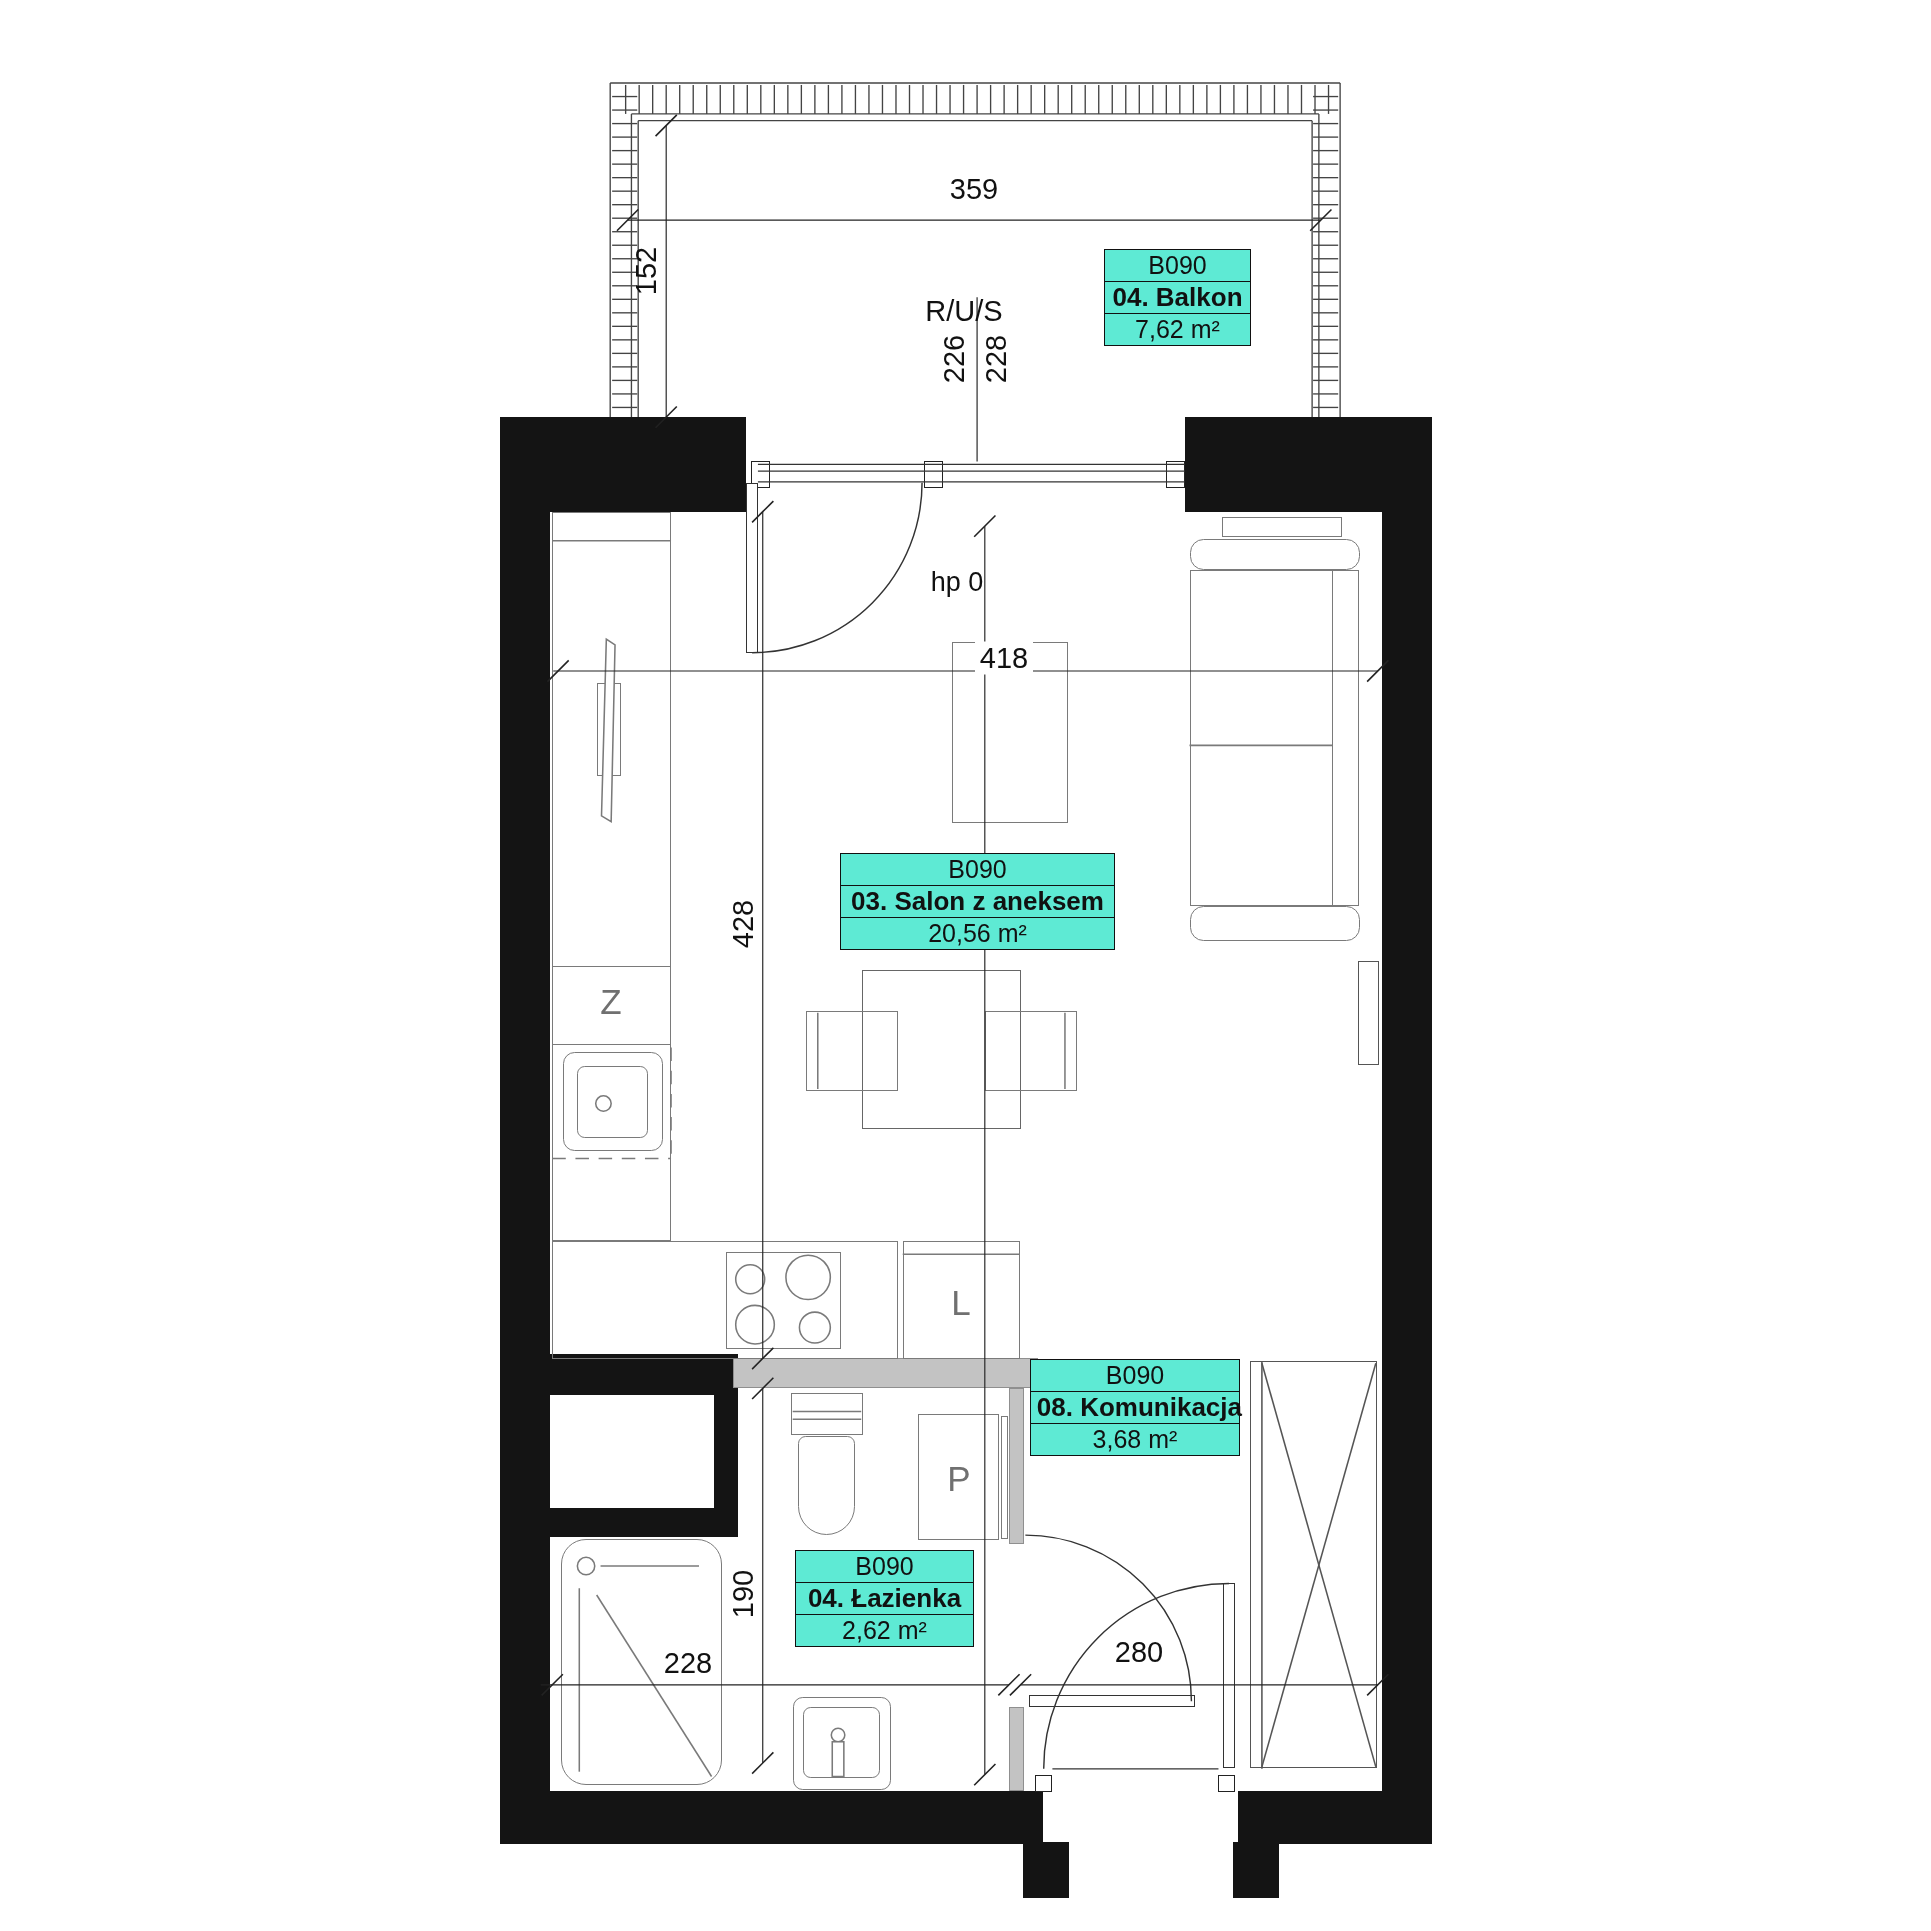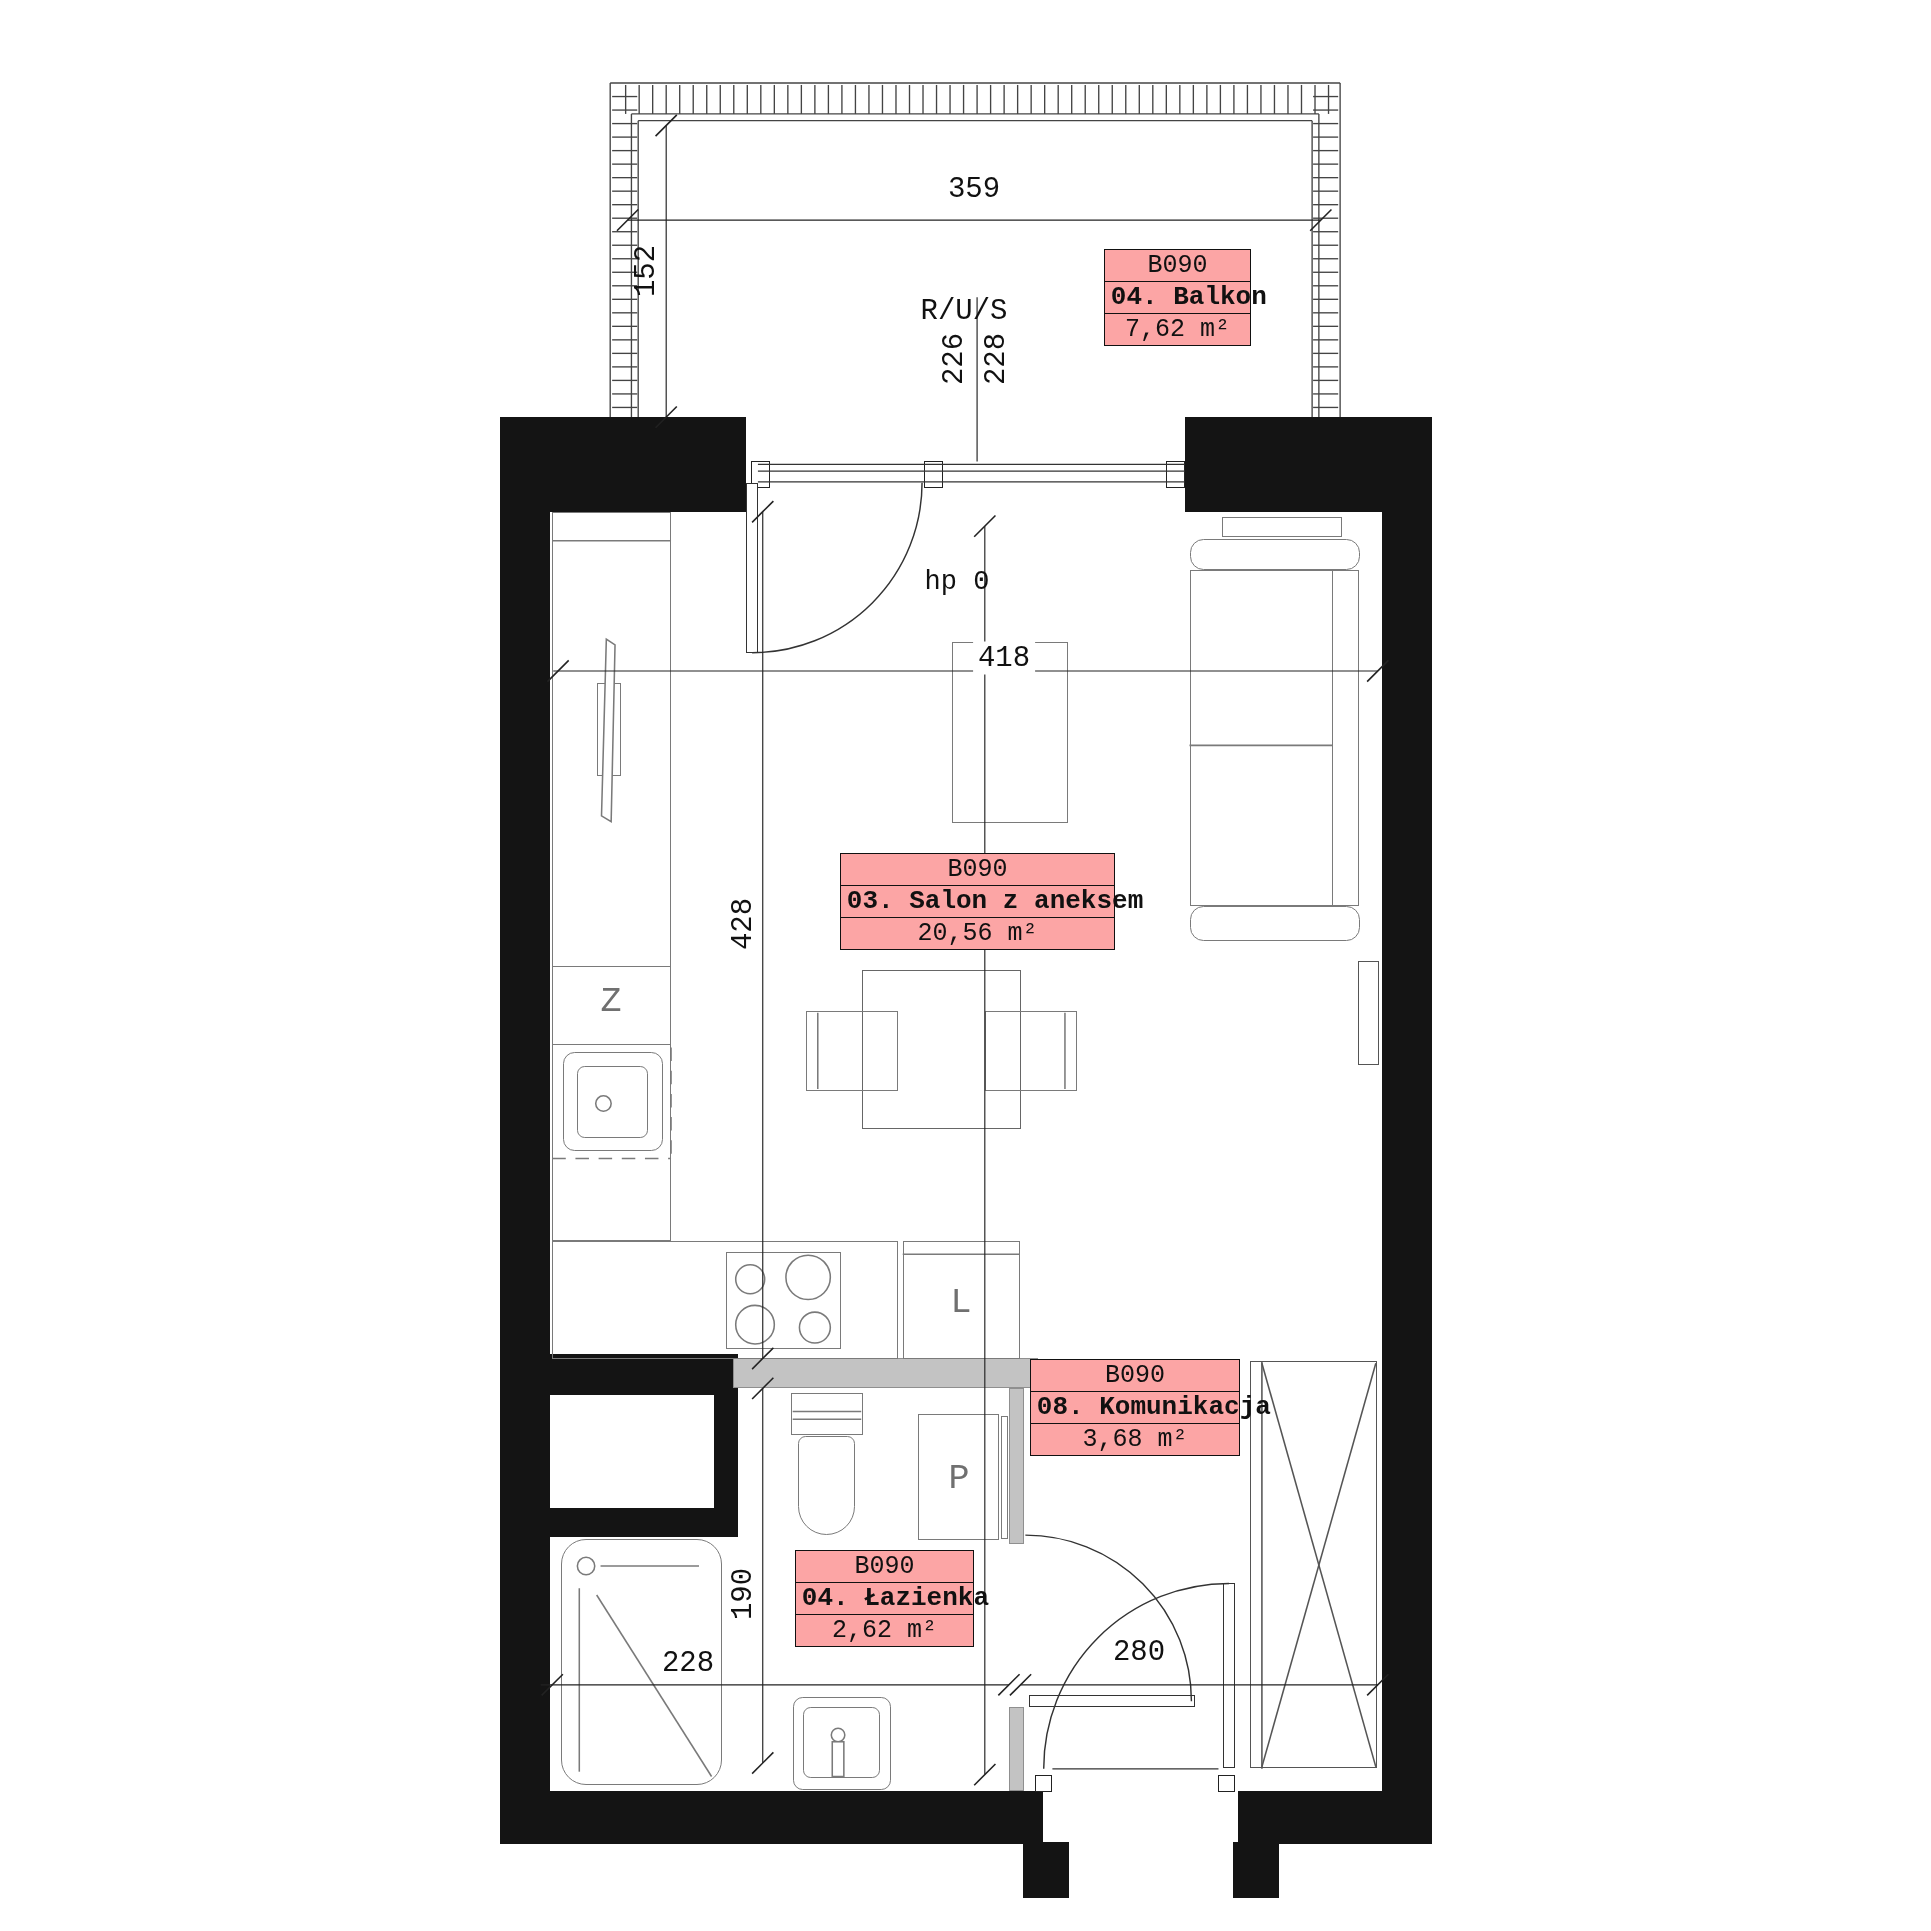--- a/index.html
+++ b/index.html
@@ -1,29 +1,29 @@
 <!DOCTYPE html>
 <html><head>
 <meta charset="utf-8">
 <style>
   html,body{margin:0;padding:0;background:#ffffff;}
   #plan{position:relative;width:1931px;height:1931px;background:#ffffff;overflow:hidden;
-        font-family:Liberation Mono, monospace;color:#111;}
+        font-family:Liberation Sans, sans-serif;color:#111;}
   .abs{position:absolute;}
   .wall{position:absolute;background:#141414;}
   .gray{position:absolute;background:#c3c3c3;border:1px solid #8f8f8f;box-sizing:border-box;}
   .furn{position:absolute;border:1.9px solid #7a7a7a;box-sizing:border-box;background:transparent;}
   .furn-thin{position:absolute;border:1.4px solid #7a7a7a;box-sizing:border-box;}
   .whitebox{position:absolute;background:#fff;border:1.9px solid #222;box-sizing:border-box;}
   .leaf{position:absolute;background:#fff;border:1.4px solid #333;box-sizing:border-box;}
   .dim{position:absolute;font-size:29px;white-space:nowrap;transform:translate(-50%,-50%);color:#111;}
   .rot{transform:translate(-50%,-50%) rotate(-90deg);}
   .wbg{background:#fff;padding:0 4.8px;}
   .applabel{position:absolute;font-size:35px;color:#707070;transform:translate(-50%,-50%);}
-  .roombox{position:absolute;background:#fca5a5;border:1.9px solid #111;box-sizing:border-box;text-align:center;}
+  .roombox{position:absolute;background:#5eead4;border:1.9px solid #111;box-sizing:border-box;text-align:center;}
   .roombox .r{border-bottom:1.9px solid #111;font-size:25px;line-height:29px;padding:1px 5.8px;white-space:nowrap;}
   .roombox .r:last-child{border-bottom:none;}
   .roombox .rname{font-weight:bold;font-size:26px;}
   svg{position:absolute;left:0;top:0;pointer-events:none;}
 </style>
 </head>
 <body>
 
 <div id="plan">
 

